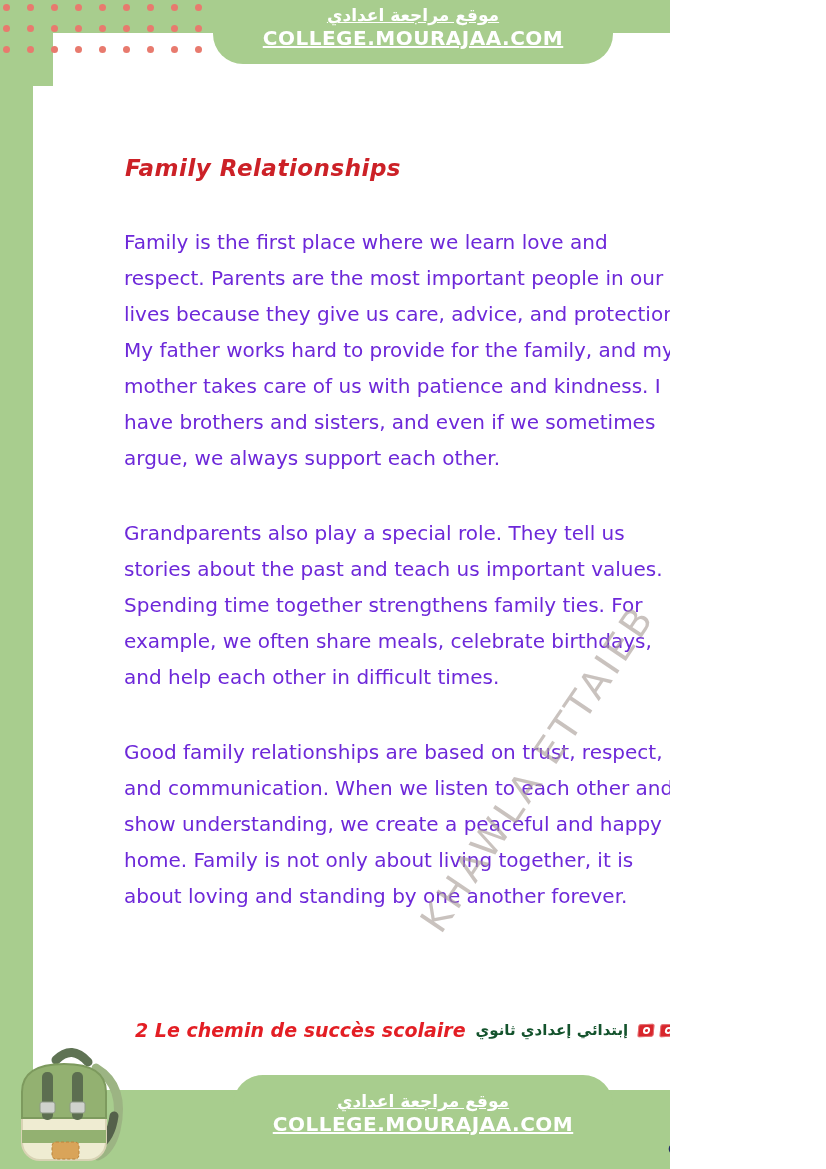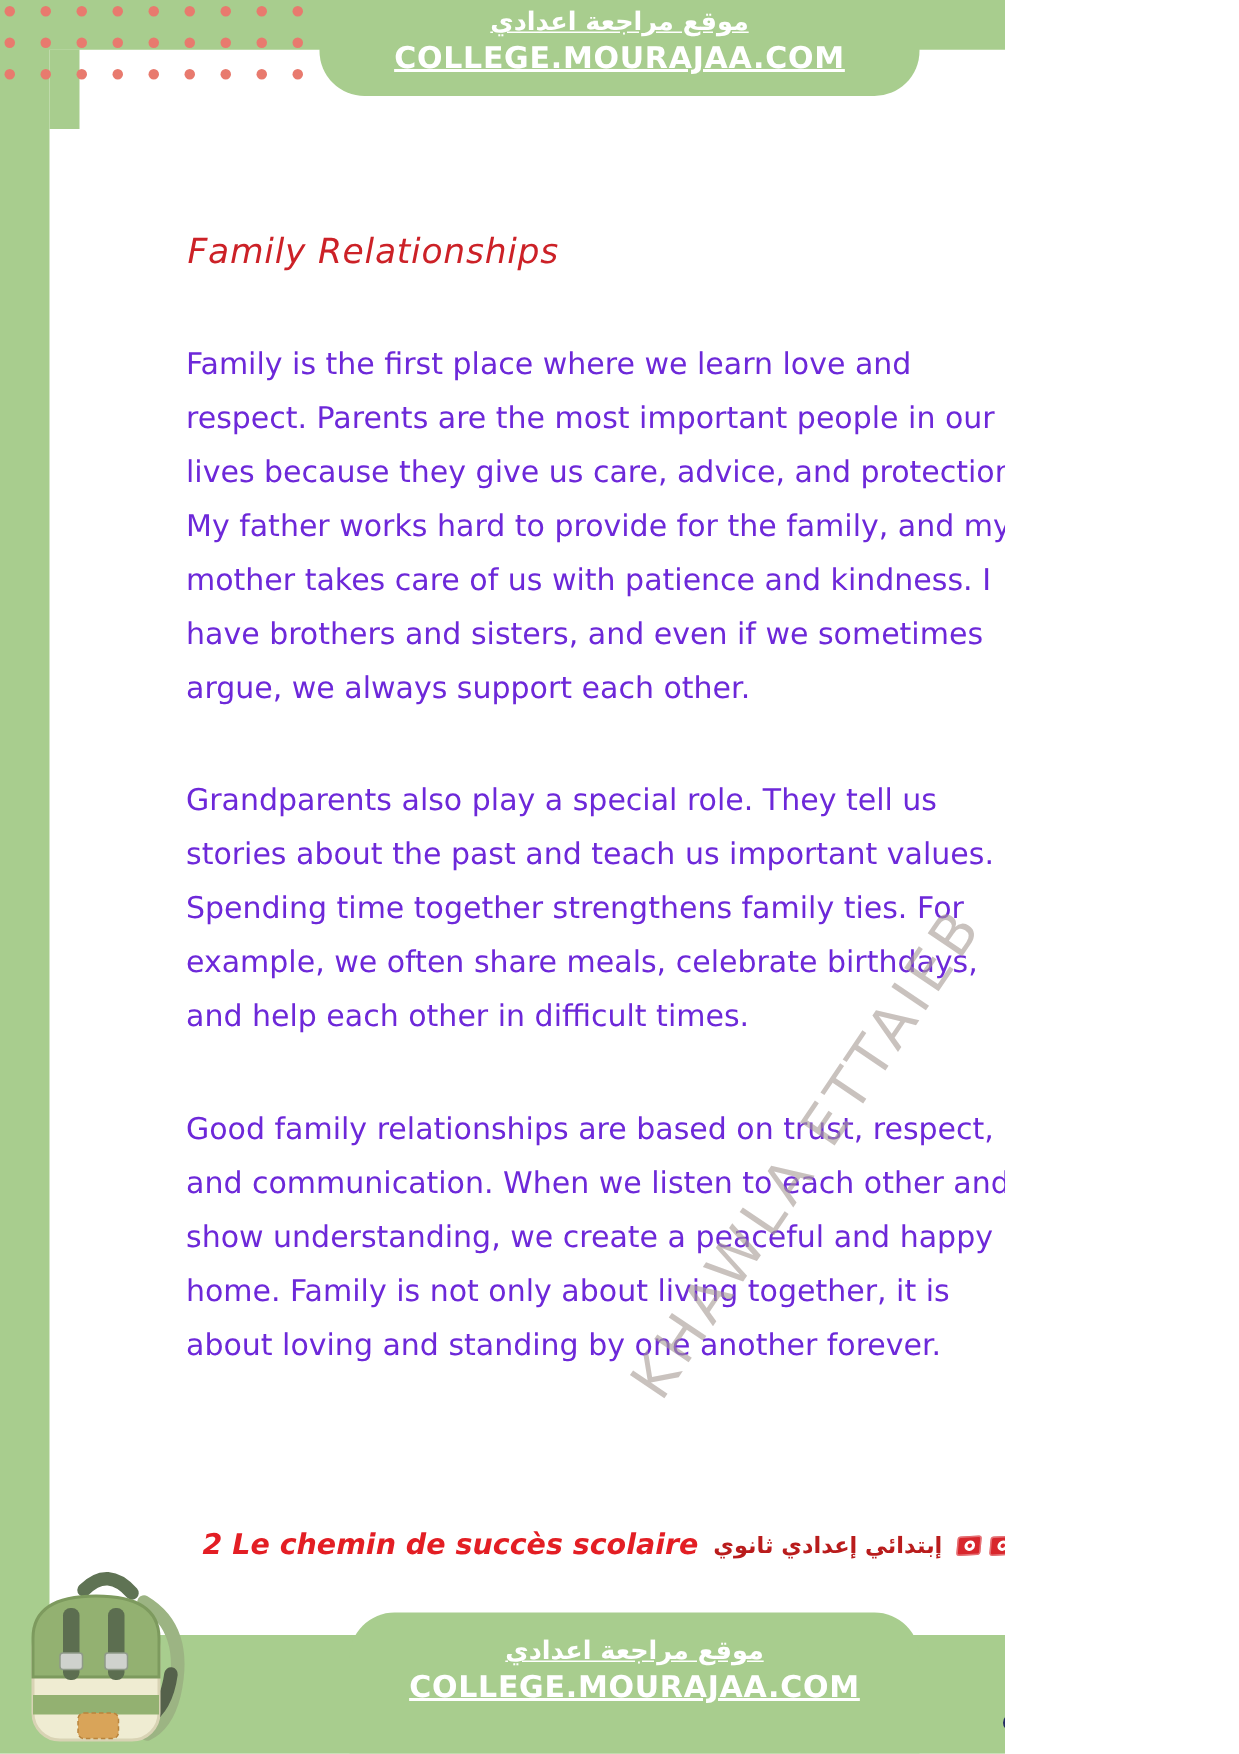--- a/index.html
+++ b/index.html
@@ -28,41 +28,41 @@
     display:grid;grid-template-columns:repeat(9,7px);grid-auto-rows:7px;
     column-gap:17px;row-gap:14px;
   }
   .dot{width:7px;height:7px;border-radius:50%;background:#e87a6e;}
 
   .books{position:absolute;left:678px;top:6px;width:140px;height:100px;}
 
   
   .doc-title{
     position:absolute;left:125px;top:155px;
-    font-size:23px;font-weight:normal;font-style:italic;color:#cc2127;letter-spacing:.5px;
+    font-size:23px;font-weight:bold;font-style:italic;color:#cc2127;letter-spacing:.5px;
   }
   .para{position:absolute;left:124px;width:566px;font-size:20px;line-height:36px;color:#6d28d9;}
   .para.p1{top:224px;}
   .para.p2{top:515px;}
   .para.p3{top:734px;}
 
   .watermark{
     position:absolute;left:430px;top:906px;
     transform-origin:0 50%;transform:rotate(-56deg);
     font-size:38px;letter-spacing:4px;white-space:nowrap;
     color:rgba(168,156,150,.62);font-weight:500;
   }
 
   
   .chevrons{position:absolute;left:721px;top:786px;display:flex;flex-direction:column;gap:9px;}
 
   
   .footer-line{position:absolute;left:135px;top:1019px;display:flex;align-items:center;gap:10px;}
   .footer-line .fr{color:#e31e24;font-weight:bold;font-style:italic;font-size:19px;white-space:nowrap;}
-  .footer-line .far{color:#b91c1c;font-weight:bold;font-size:15px;white-space:nowrap;}
+  .footer-line .far{color:#14532d;font-weight:bold;font-size:15px;white-space:nowrap;}
   .flags{display:flex;gap:6px;align-items:center;}
   .flag{
     width:16px;height:13px;background:#d8262c;border-radius:2px;
     transform:skewX(-8deg) rotate(-3deg);
     display:flex;align-items:center;justify-content:center;
     box-shadow:inset 0 0 0 1px rgba(255,255,255,.35);
   }
   .flag-circle{width:7px;height:7px;background:#ffffff;border-radius:50%;display:flex;align-items:center;justify-content:center;}
   .flag-dot{width:3px;height:3px;background:#d8262c;border-radius:50%;}
 

